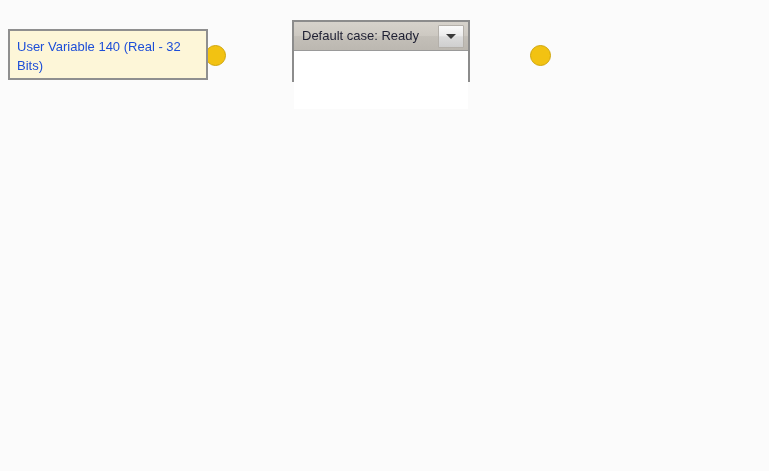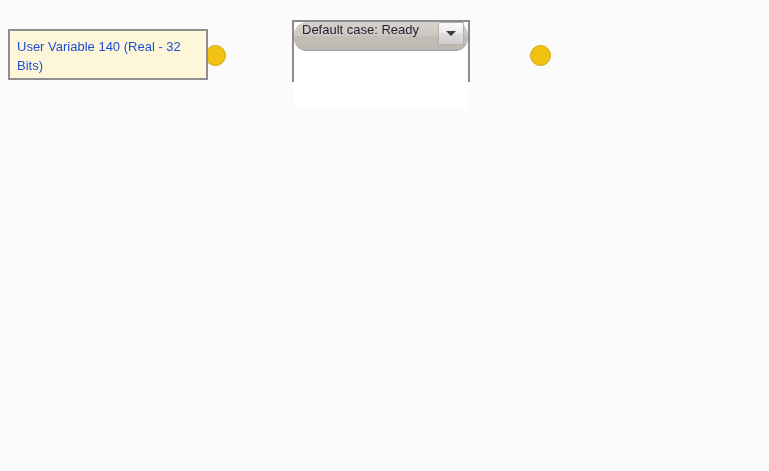--- a/index.html
+++ b/index.html
@@ -52,22 +52,21 @@
     background: #ffffff;
     z-index: 2;
   }
   .case-combo {
     position: relative;
     box-sizing: border-box;
     height: 29px;
     background: linear-gradient(to bottom, #d6d2cb 0%, #cdc9c2 48%, #c3bfb8 52%, #bcb8b1 100%);
     border-bottom: 1px solid #9a9a9a;
     display: flex;
-    align-items: flex-start;
-    border-radius: 13px;
+    align-items: center;
   }
   .case-combo-label {
     flex: 1 1 auto;
     padding-left: 8px;
     font-size: 13px;
     color: #1f2033;
     line-height: 16px;
     white-space: nowrap;
     overflow: hidden;
   }

